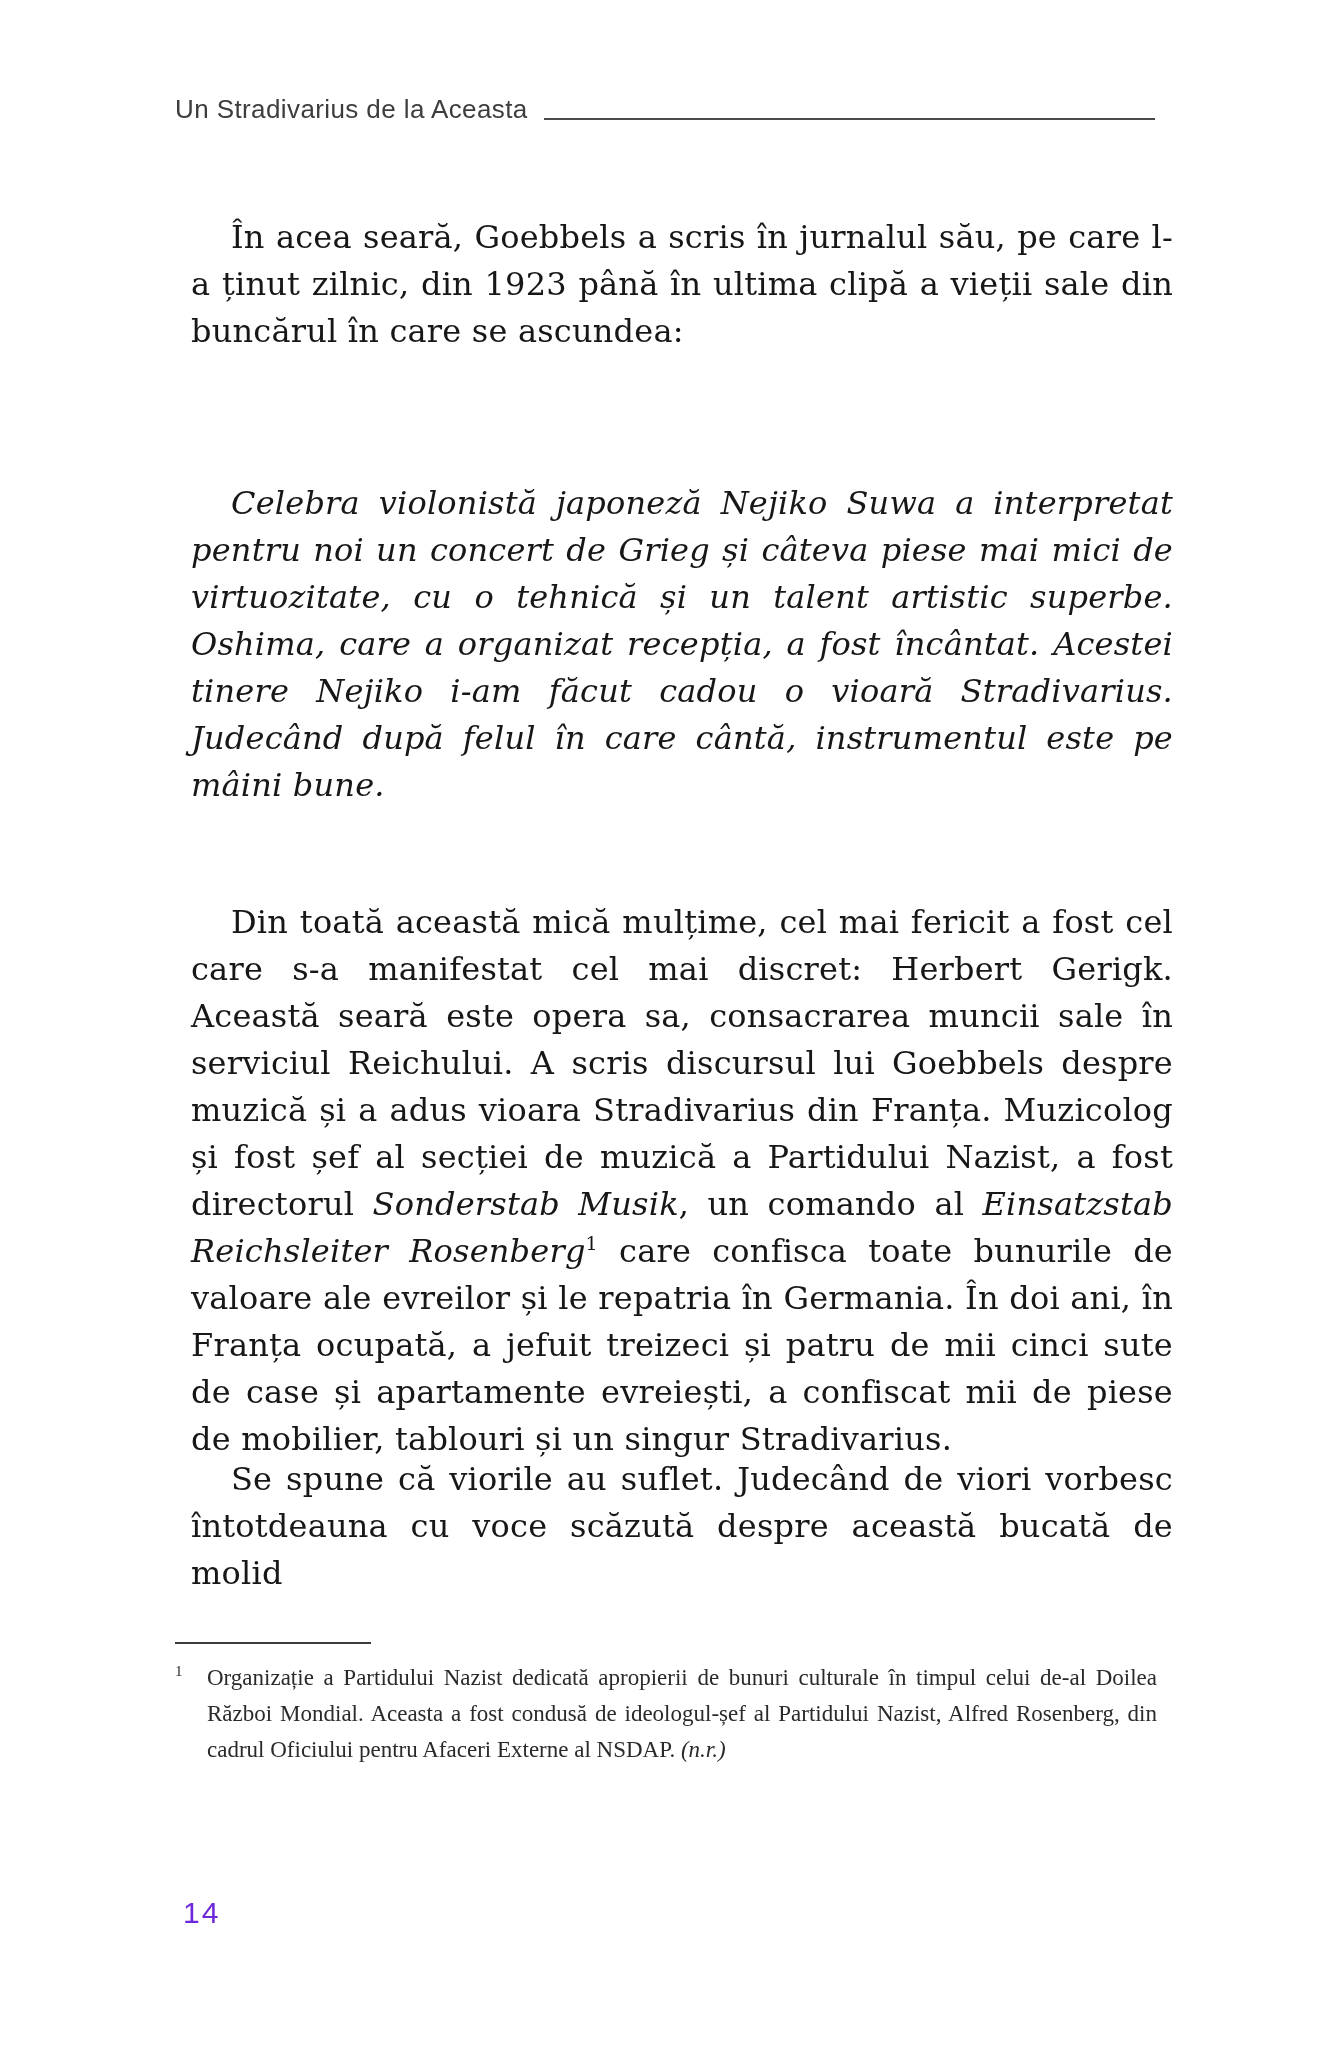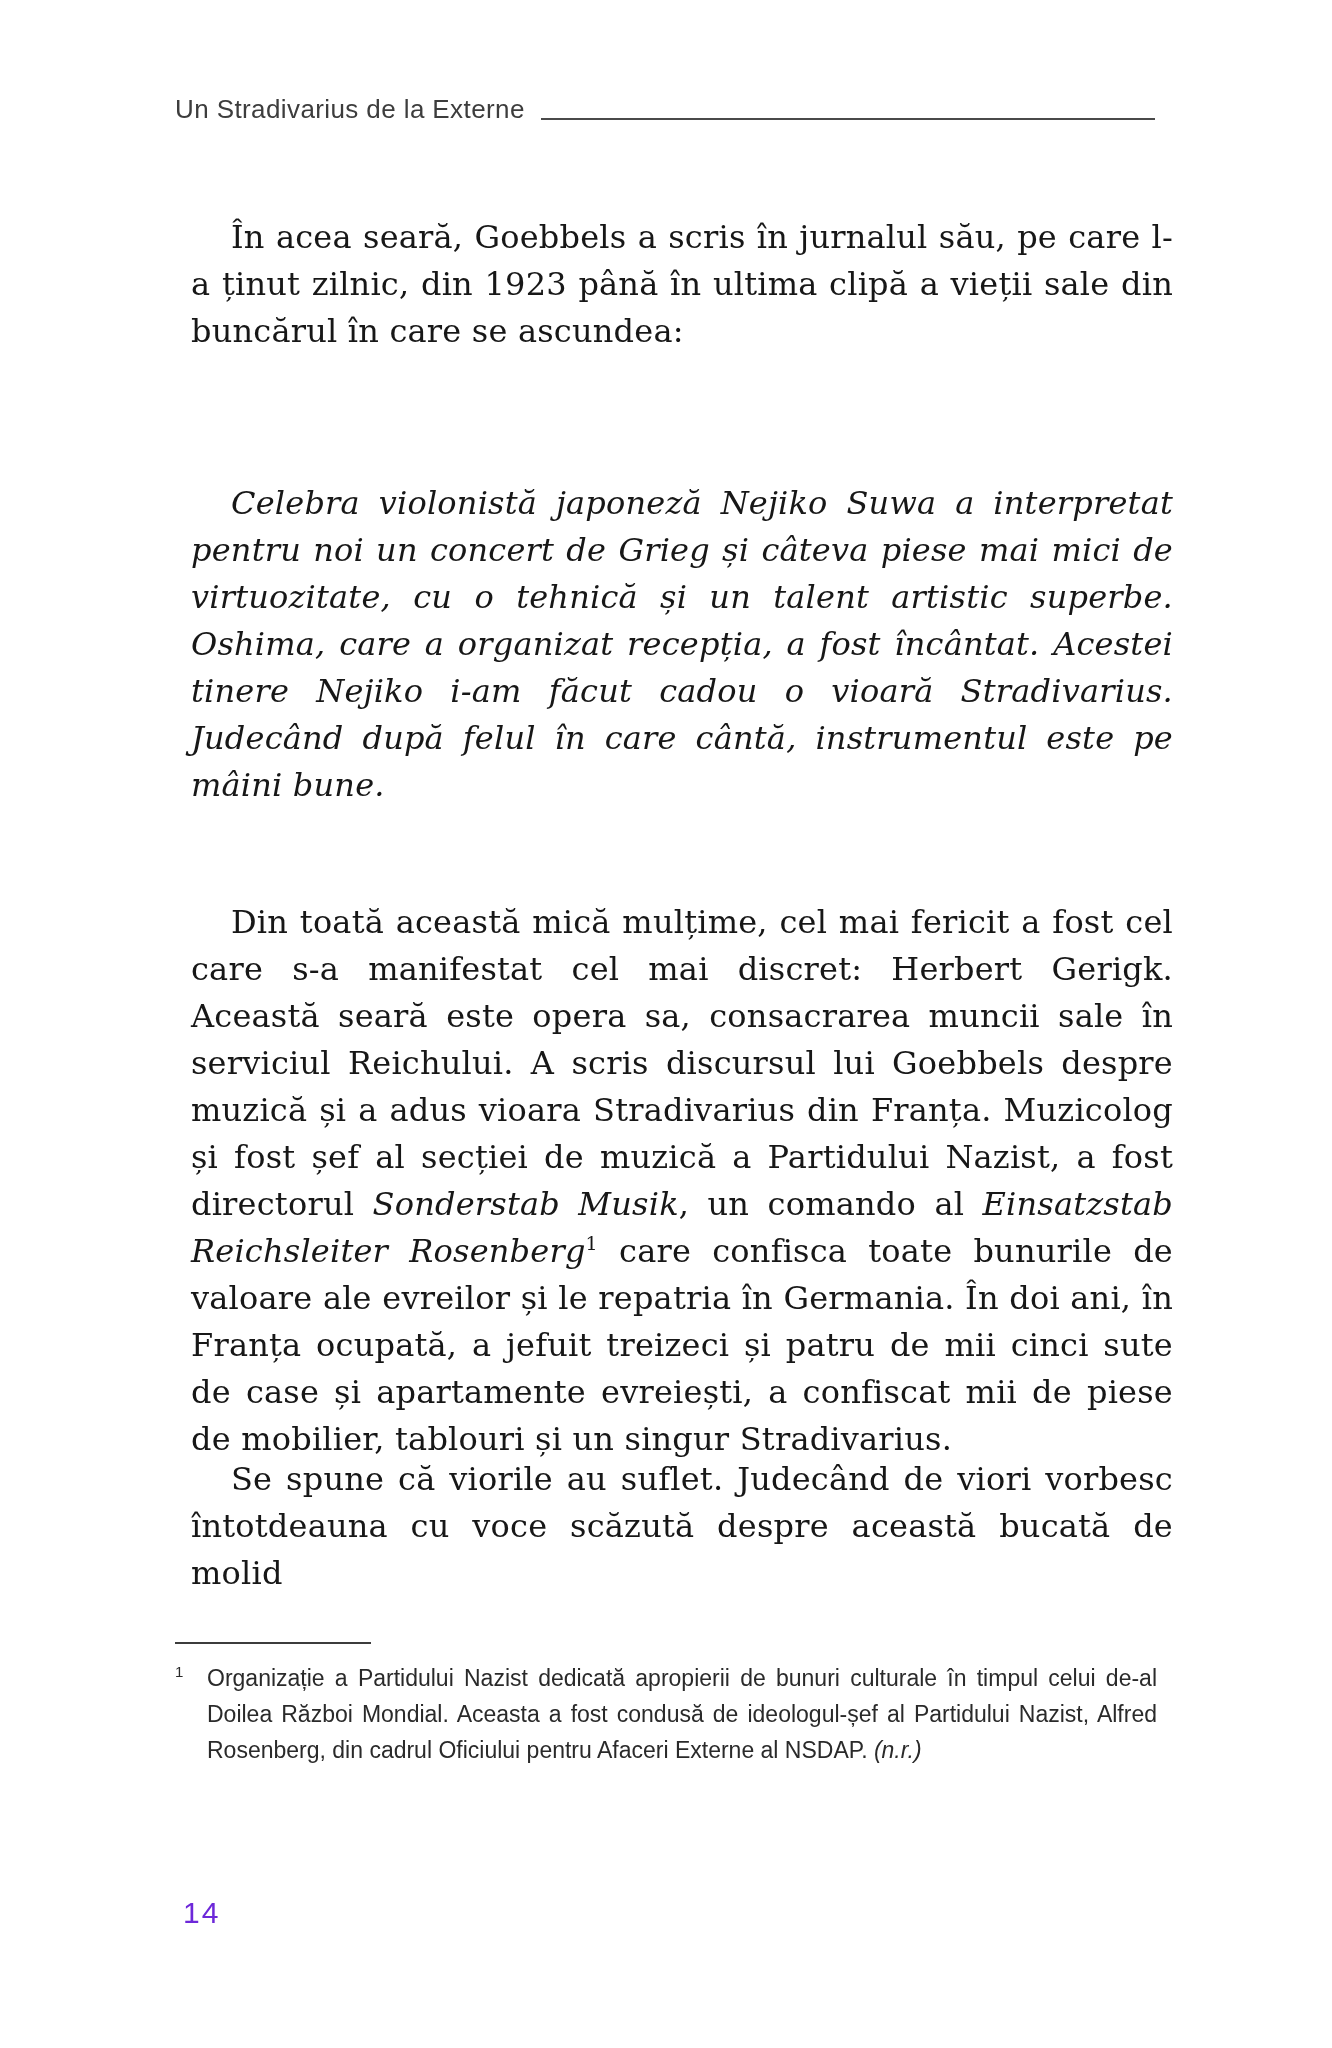--- a/index.html
+++ b/index.html
@@ -69,21 +69,21 @@
     line-height: 0;
     vertical-align: super;
   }
 
   
   .footnote {
     position: absolute;
     left: 175px;
     width: 982px;
     top: 1642px;
-    font-family: Liberation Sans, sans-serif;
+    font-family: Liberation Serif, serif;
     font-size: 23px;
     line-height: 36px;
     color: #2a2a2a;
     text-align: justify;
   }
   .footnote-rule {
     width: 196px;
     border-top: 2px solid #3c3c3c;
     margin-bottom: 16px;
   }
@@ -111,21 +111,21 @@
     color: #6d28d9;
     letter-spacing: 2px;
   }
 </style>
 </head>
 <body>
 
 <div class="page">
 
   <div class="running-header">
-    <span>Un Stradivarius de la Externe</span>
+    <span>Un Stradivarius de la Aceasta</span>
     <div class="header-rule"></div>
   </div>
 
   <p class="body-text para1 indent">În acea seară, Goebbels a scris în jurnalul său, pe care l-a ținut zilnic, din 1923 până în ultima clipă a vieții sale din buncărul în care se ascundea:</p>
 
   <p class="body-text quote indent">Celebra violonistă japoneză Nejiko Suwa a interpretat pentru noi un concert de Grieg și câteva piese mai mici de virtuozitate, cu o tehnică și un talent artistic superbe. Oshima, care a organizat recepția, a fost încântat. Acestei tinere Nejiko i-am făcut cadou o vioară Stradivarius. Judecând după felul în care cântă, instrumentul este pe mâini bune.</p>
 
   <p class="body-text para2 indent"><span>Din toată această mică mulțime, cel mai fericit a fost cel care s-a manifestat cel mai discret: Herbert Gerigk. Această seară este opera sa, consacrarea muncii sale în serviciul Reichului. A scris discursul lui Goebbels despre muzică și a adus vioara Stradivarius din Franța. Muzicolog și fost șef al secției de muzică a Partidului Nazist, a fost directorul </span><em>Sonderstab Musik</em><span>, un comando al </span><em>Einsatzstab Reichsleiter Rosenberg</em><sup class="fn-ref">1</sup><span> care confisca toate bunurile de valoare ale evreilor și le repatria în Germania. În doi ani, în Franța ocupată, a jefuit treizeci și patru de mii cinci sute de case și apartamente evreiești, a confiscat mii de piese de mobilier, tablouri și un singur Stradivarius.</span></p>
 
   <p class="body-text para3 indent">Se spune că viorile au suflet. Judecând de viori vorbesc întotdeauna cu voce scăzută despre această bucată de molid</p>

